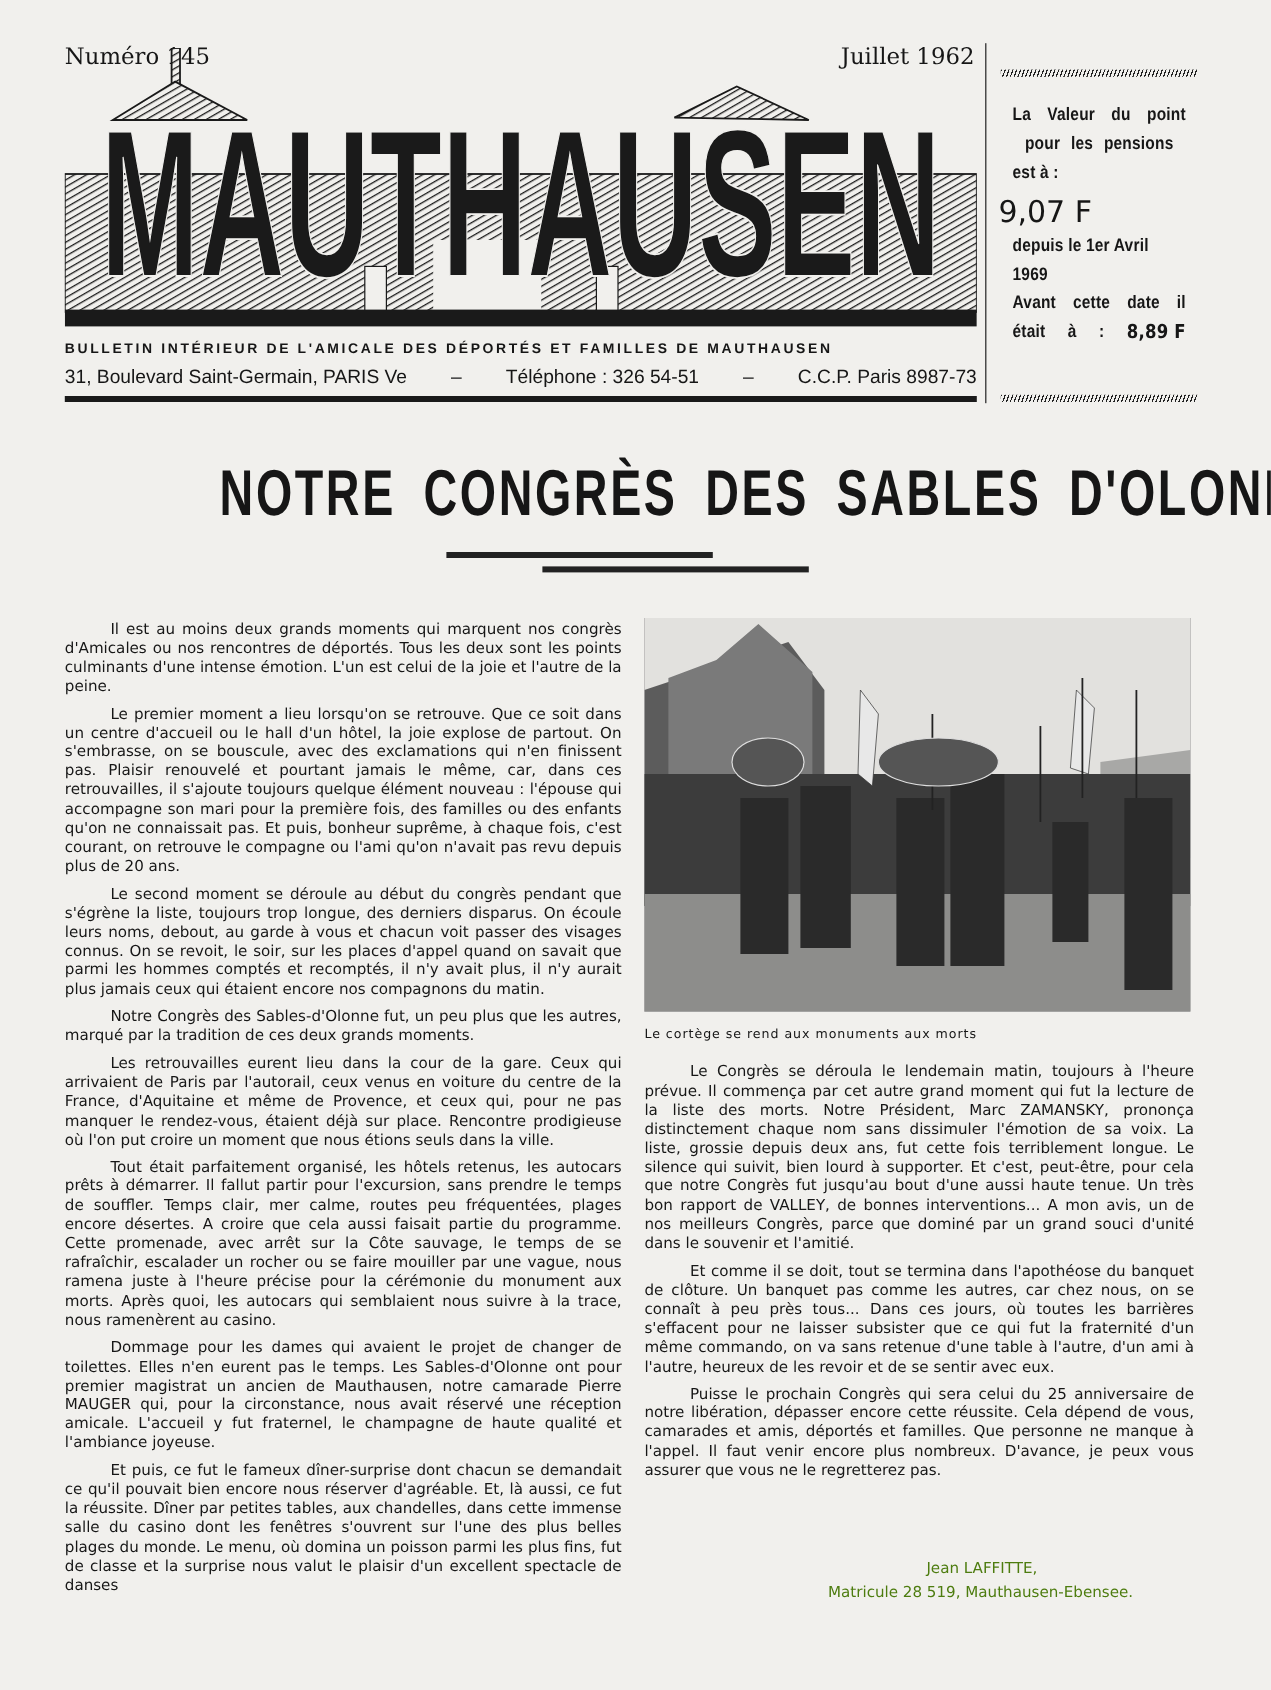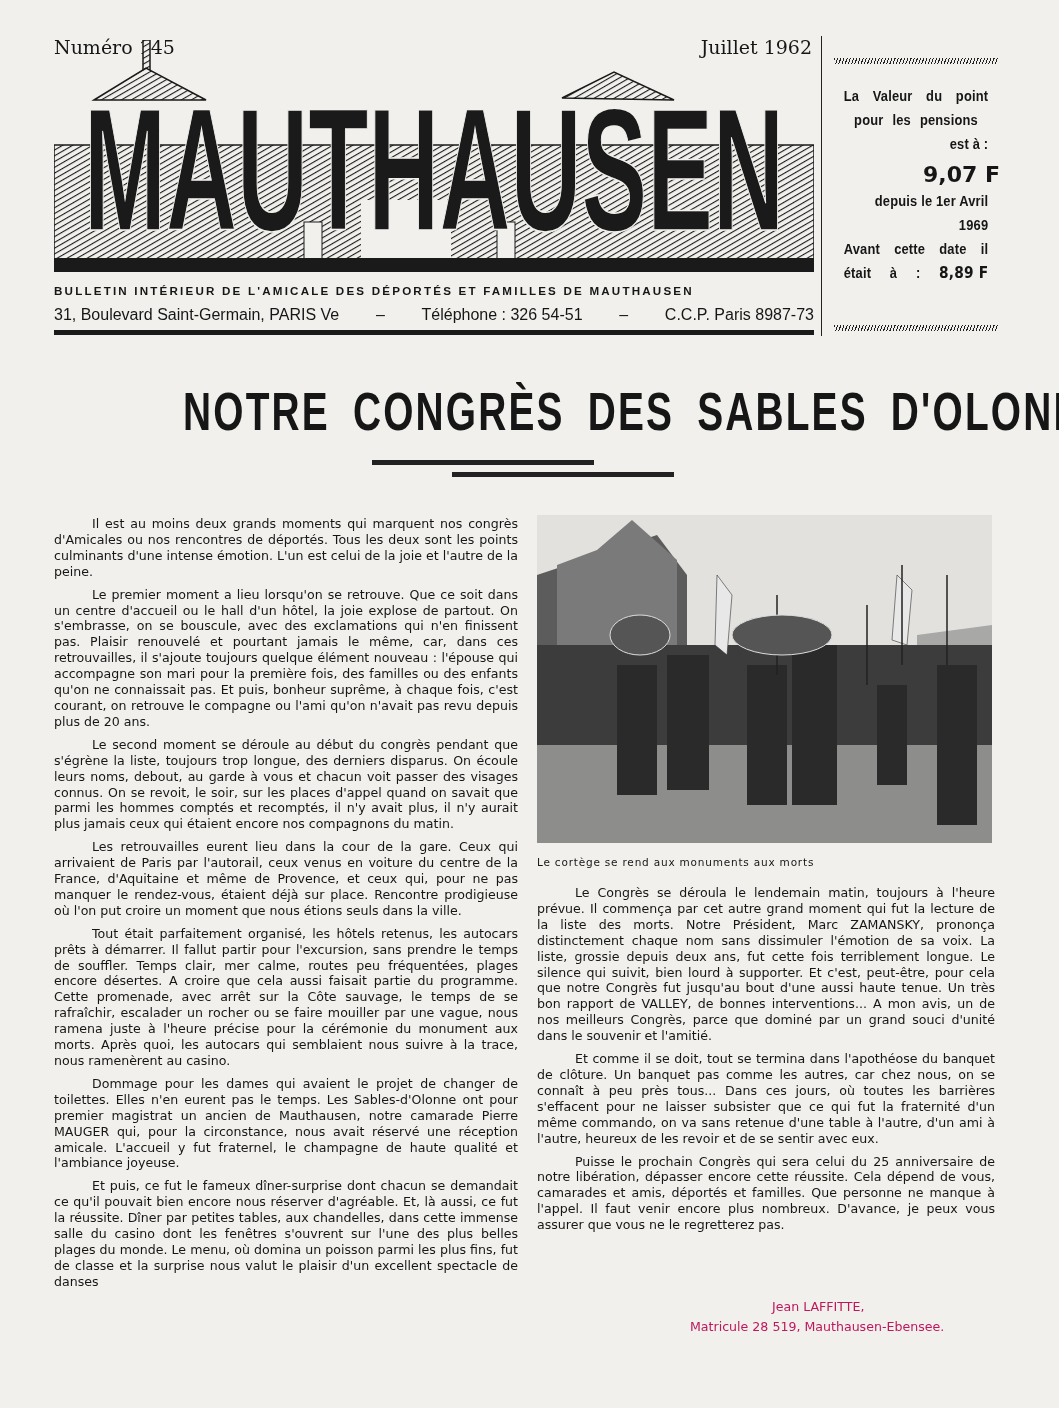--- a/index.html
+++ b/index.html
@@ -8,44 +8,44 @@
     background: #f1f0ed; color: #161616;
     font-family: "DejaVu Sans", sans-serif;
     position: relative;
   }
   .abs { position: absolute; }
   .serif { font-family: "DejaVu Serif", serif; }
   #issue-number { left: 54px; top: 36px; font-size: 19px; }
   #issue-date { left: 700px; top: 36px; font-size: 19px; width: 112px; text-align: right; }
   #masthead { left: 54px; top: 40px; width: 760px; height: 236px; }
   #sidebar-rule { left: 821px; top: 36px; width: 1px; height: 300px; background: #222; }
-  #sidebar { left: 832px; top: 58px; width: 168px; text-align: right; }
+  #sidebar { left: 832px; top: 58px; width: 168px; text-align: left; }
   .zig { height: 6px; margin: 0 2px;
     background: repeating-linear-gradient(110deg, #222 0 1px, transparent 1px 3px); }
   .sb-line { font-family: "Liberation Sans", sans-serif; font-weight: bold; font-size: 15px;
     line-height: 24px; letter-spacing: 0.2px; transform: scaleX(0.86); }
   .sb-just { display: flex; justify-content: space-between; }
-  .sb-value { font-family: "DejaVu Sans", sans-serif; font-weight: bold; font-size: 22px; margin: 6px 0 2px; }
+  .sb-value { font-family: "DejaVu Sans", sans-serif; font-weight: normal; font-size: 25px; margin: 6px 0 2px; }
   #bulletin { left: 54px; top: 284px; width: 760px; font-weight: bold; font-size: 11.6px;
     letter-spacing: 2.2px; white-space: nowrap; font-family: "Liberation Sans", sans-serif; }
   #address { left: 54px; top: 306px; width: 760px; font-size: 16px; display: flex;
     justify-content: space-between; font-family: "Liberation Sans", sans-serif; white-space: nowrap; }
   #address b { font-weight: normal; }
   #hdr-rule { left: 54px; top: 330px; width: 760px; height: 5px; background: #1a1a1a; }
   #headline { left: 50px; top: 380px; width: 950px; text-align: center; font-family: "Liberation Sans", sans-serif;
     font-weight: bold; font-size: 54px; letter-spacing: 3px; transform: scaleX(0.72); transform-origin: center; white-space: nowrap; word-spacing: 14px; }
   #deco1 { left: 372px; top: 460px; width: 222px; height: 5px; background: #222; }
   #deco2 { left: 452px; top: 472px; width: 222px; height: 5px; background: #222; }
   .col { font-family: "DejaVu Sans", sans-serif; font-size: 12.6px; line-height: 15.9px; text-align: justify; }
   .col p { margin: 0 0 7px 0; text-indent: 38px; }
   #col-left { left: 54px; top: 516px; width: 464px; }
   #photo { left: 537px; top: 515px; width: 455px; height: 328px; background: #6a6a6a; overflow: hidden; }
   #caption { left: 537px; top: 856px; width: 455px; font-size: 10.5px; letter-spacing: 0.8px; }
   #col-right { left: 537px; top: 885px; width: 458px; }
-  #signature { left: 690px; top: 1297px; font-size: 12.6px; line-height: 20px; color: #be185d; }
+  #signature { left: 690px; top: 1297px; font-size: 12.6px; line-height: 20px; color: #4d7c0f; }
   #signature .n { padding-left: 82px; }
 </style>
 </head>
 <body>
 
 <div class="abs serif" id="issue-number">Numéro 145</div>
 <div class="abs serif" id="issue-date">Juillet 1962</div>
 
 <svg class="abs" id="masthead" viewBox="0 0 760 236">
   <defs>
@@ -115,20 +115,21 @@
 <div class="abs" id="hdr-rule"></div>
 
 <div class="abs" id="headline">NOTRE CONGRÈS DES SABLES D'OLONNE</div>
 <div class="abs" id="deco1"></div>
 <div class="abs" id="deco2"></div>
 
 <div class="abs col" id="col-left">
   <p>Il est au moins deux grands moments qui marquent nos congrès d'Amicales ou nos rencontres de déportés. Tous les deux sont les points culminants d'une intense émotion. L'un est celui de la joie et l'autre de la peine.</p>
   <p>Le premier moment a lieu lorsqu'on se retrouve. Que ce soit dans un centre d'accueil ou le hall d'un hôtel, la joie explose de partout. On s'embrasse, on se bouscule, avec des exclamations qui n'en finissent pas. Plaisir renouvelé et pourtant jamais le même, car, dans ces retrouvailles, il s'ajoute toujours quelque élément nouveau : l'épouse qui accompagne son mari pour la première fois, des familles ou des enfants qu'on ne connaissait pas. Et puis, bonheur suprême, à chaque fois, c'est courant, on retrouve le compagne ou l'ami qu'on n'avait pas revu depuis plus de 20 ans.</p>
   <p>Le second moment se déroule au début du congrès pendant que s'égrène la liste, toujours trop longue, des derniers disparus. On écoule leurs noms, debout, au garde à vous et chacun voit passer des visages connus. On se revoit, le soir, sur les places d'appel quand on savait que parmi les hommes comptés et recomptés, il n'y avait plus, il n'y aurait plus jamais ceux qui étaient encore nos compagnons du matin.</p>
+  <p>Notre Congrès des Sables-d'Olonne fut, un peu plus que les autres, marqué par la tradition de ces deux grands moments.</p>
   <p>Les retrouvailles eurent lieu dans la cour de la gare. Ceux qui arrivaient de Paris par l'autorail, ceux venus en voiture du centre de la France, d'Aquitaine et même de Provence, et ceux qui, pour ne pas manquer le rendez-vous, étaient déjà sur place. Rencontre prodigieuse où l'on put croire un moment que nous étions seuls dans la ville.</p>
   <p>Tout était parfaitement organisé, les hôtels retenus, les autocars prêts à démarrer. Il fallut partir pour l'excursion, sans prendre le temps de souffler. Temps clair, mer calme, routes peu fréquentées, plages encore désertes. A croire que cela aussi faisait partie du programme. Cette promenade, avec arrêt sur la Côte sauvage, le temps de se rafraîchir, escalader un rocher ou se faire mouiller par une vague, nous ramena juste à l'heure précise pour la cérémonie du monument aux morts. Après quoi, les autocars qui semblaient nous suivre à la trace, nous ramenèrent au casino.</p>
   <p>Dommage pour les dames qui avaient le projet de changer de toilettes. Elles n'en eurent pas le temps. Les Sables-d'Olonne ont pour premier magistrat un ancien de Mauthausen, notre camarade Pierre MAUGER qui, pour la circonstance, nous avait réservé une réception amicale. L'accueil y fut fraternel, le champagne de haute qualité et l'ambiance joyeuse.</p>
   <p style="text-align-last:justify;">Et puis, ce fut le fameux dîner-surprise dont chacun se demandait ce qu'il pouvait bien encore nous réserver d'agréable. Et, là aussi, ce fut la réussite. Dîner par petites tables, aux chandelles, dans cette immense salle du casino dont les fenêtres s'ouvrent sur l'une des plus belles plages du monde. Le menu, où domina un poisson parmi les plus fins, fut de classe et la surprise nous valut le plaisir d'un excellent spectacle de danses</p>
 </div>
 
 <svg class="abs" id="photo" viewBox="0 0 455 328" preserveAspectRatio="none">
   <rect width="455" height="328" fill="#cfcfcc"></rect>
   <rect y="0" width="455" height="130" fill="#e2e1de"></rect>
   <polygon points="0,60 60,40 120,20 150,60 150,220 0,240" fill="#5c5c5c"></polygon>

